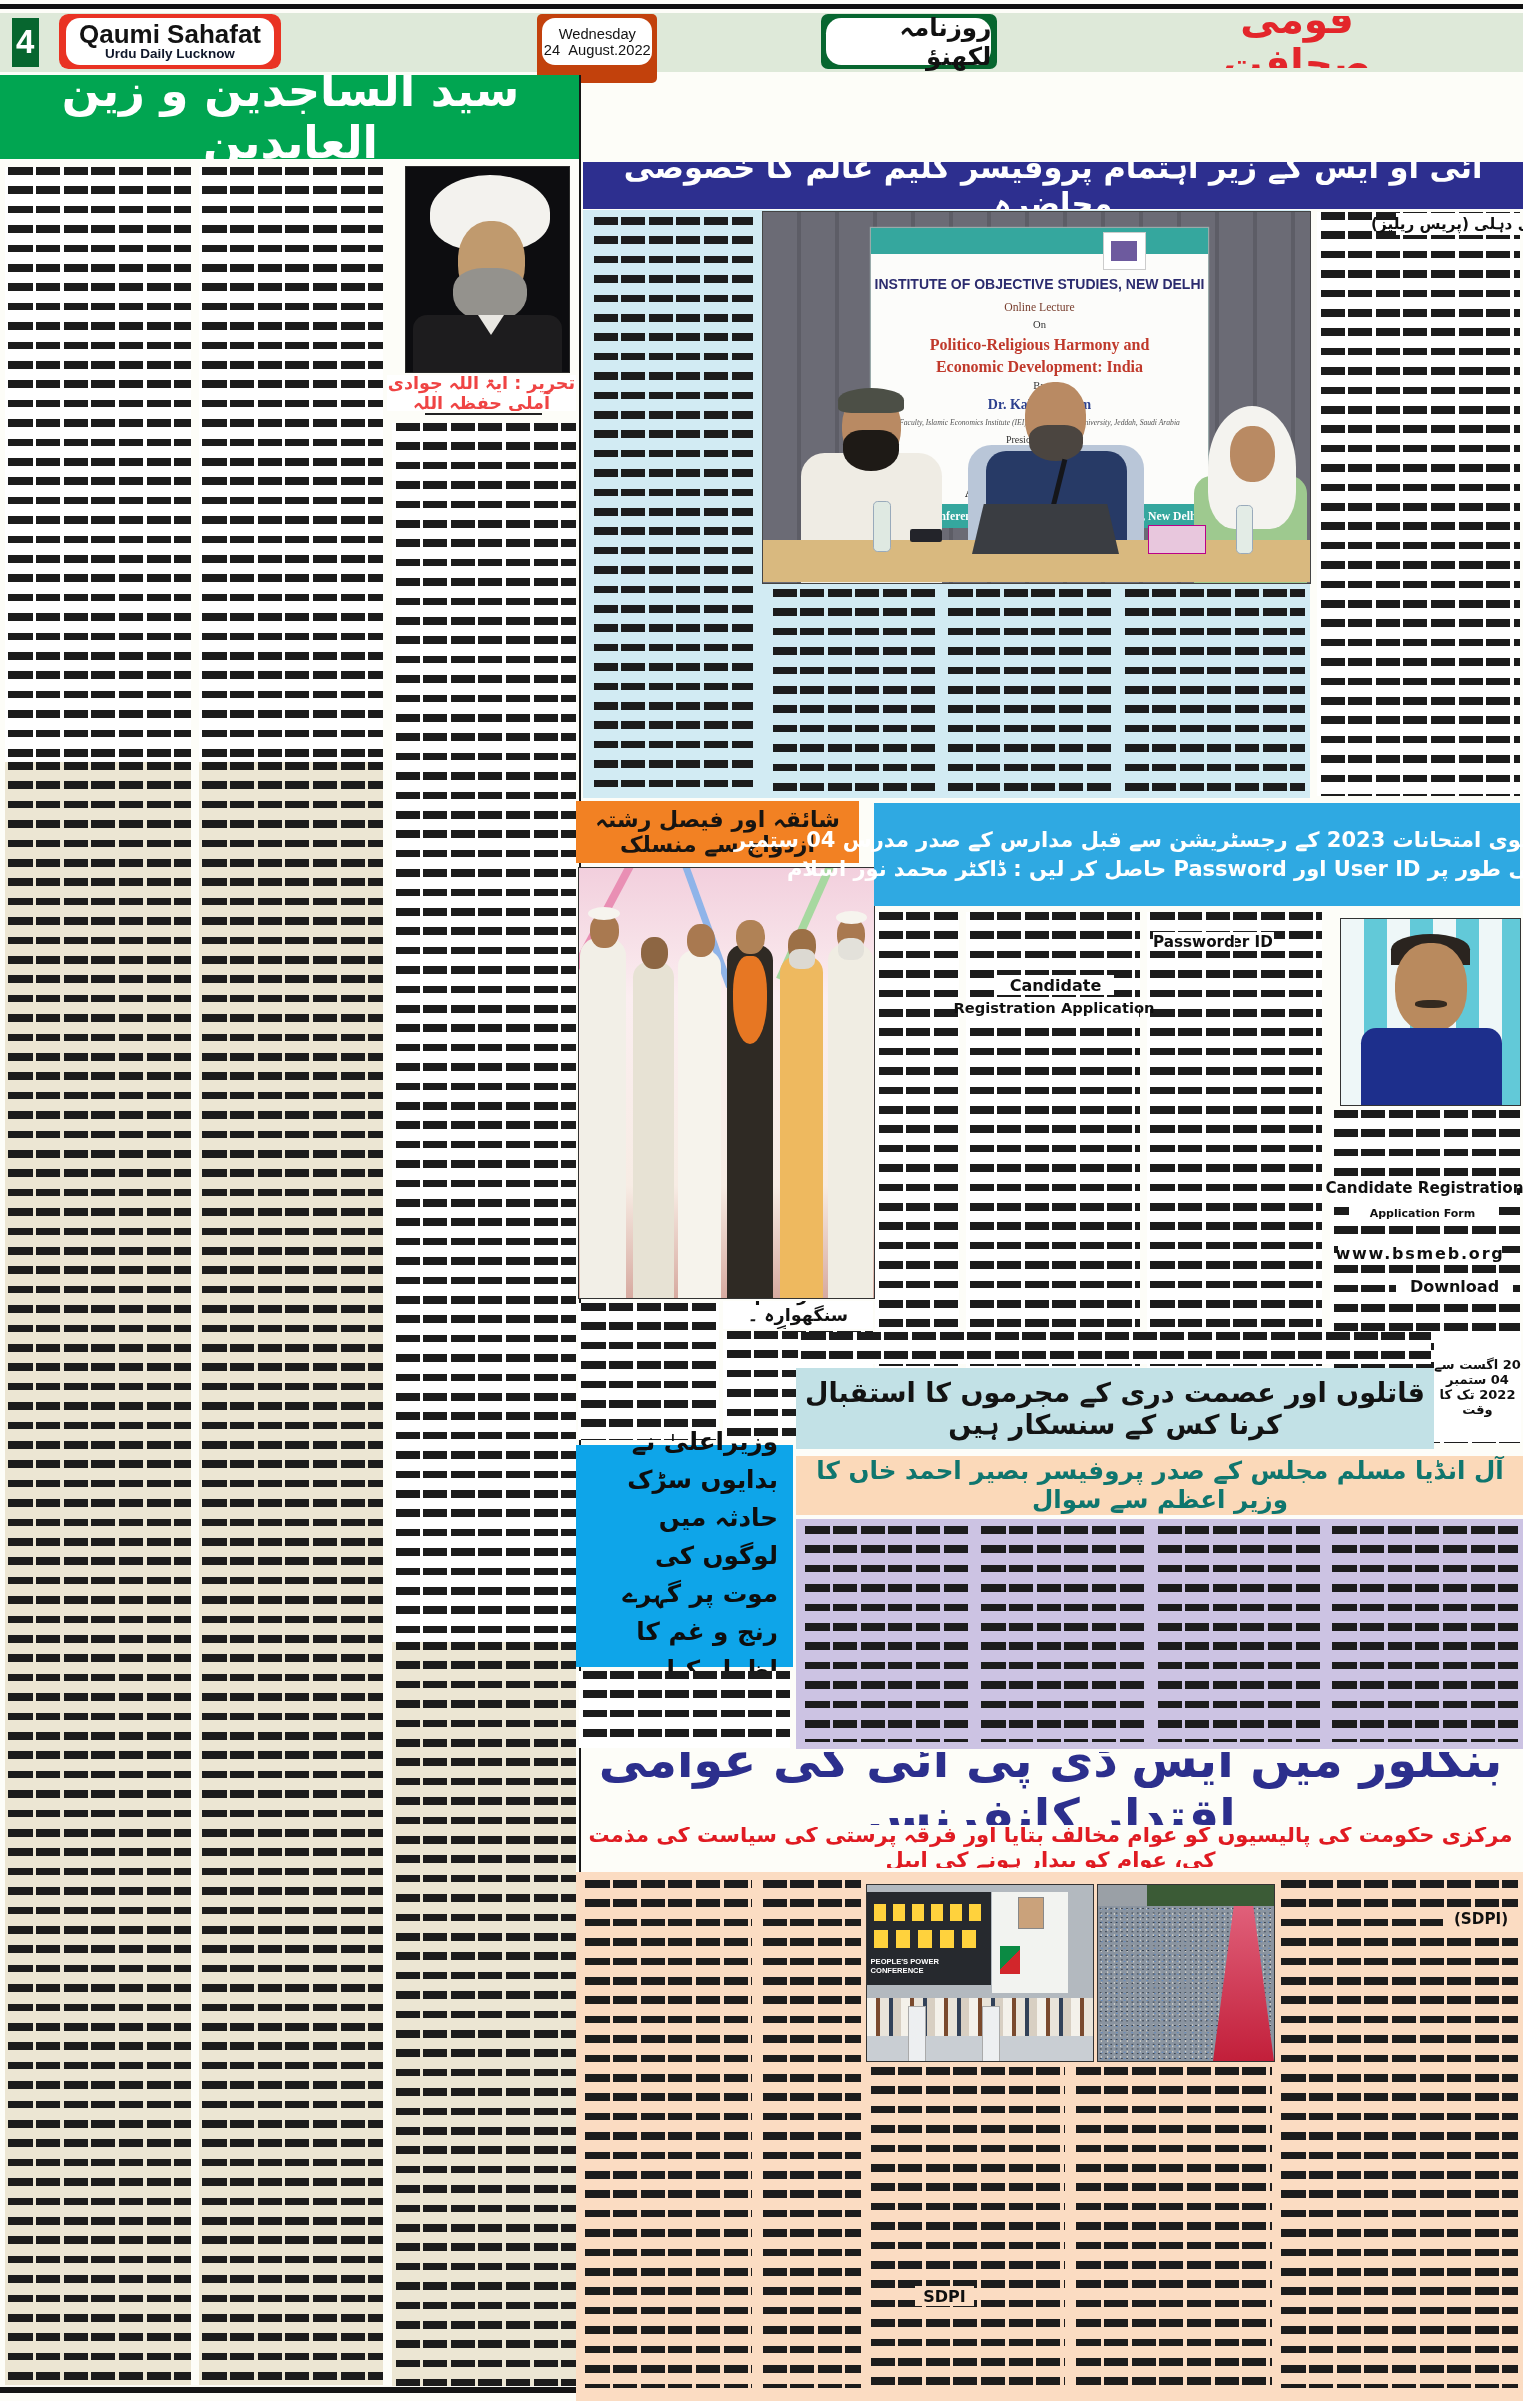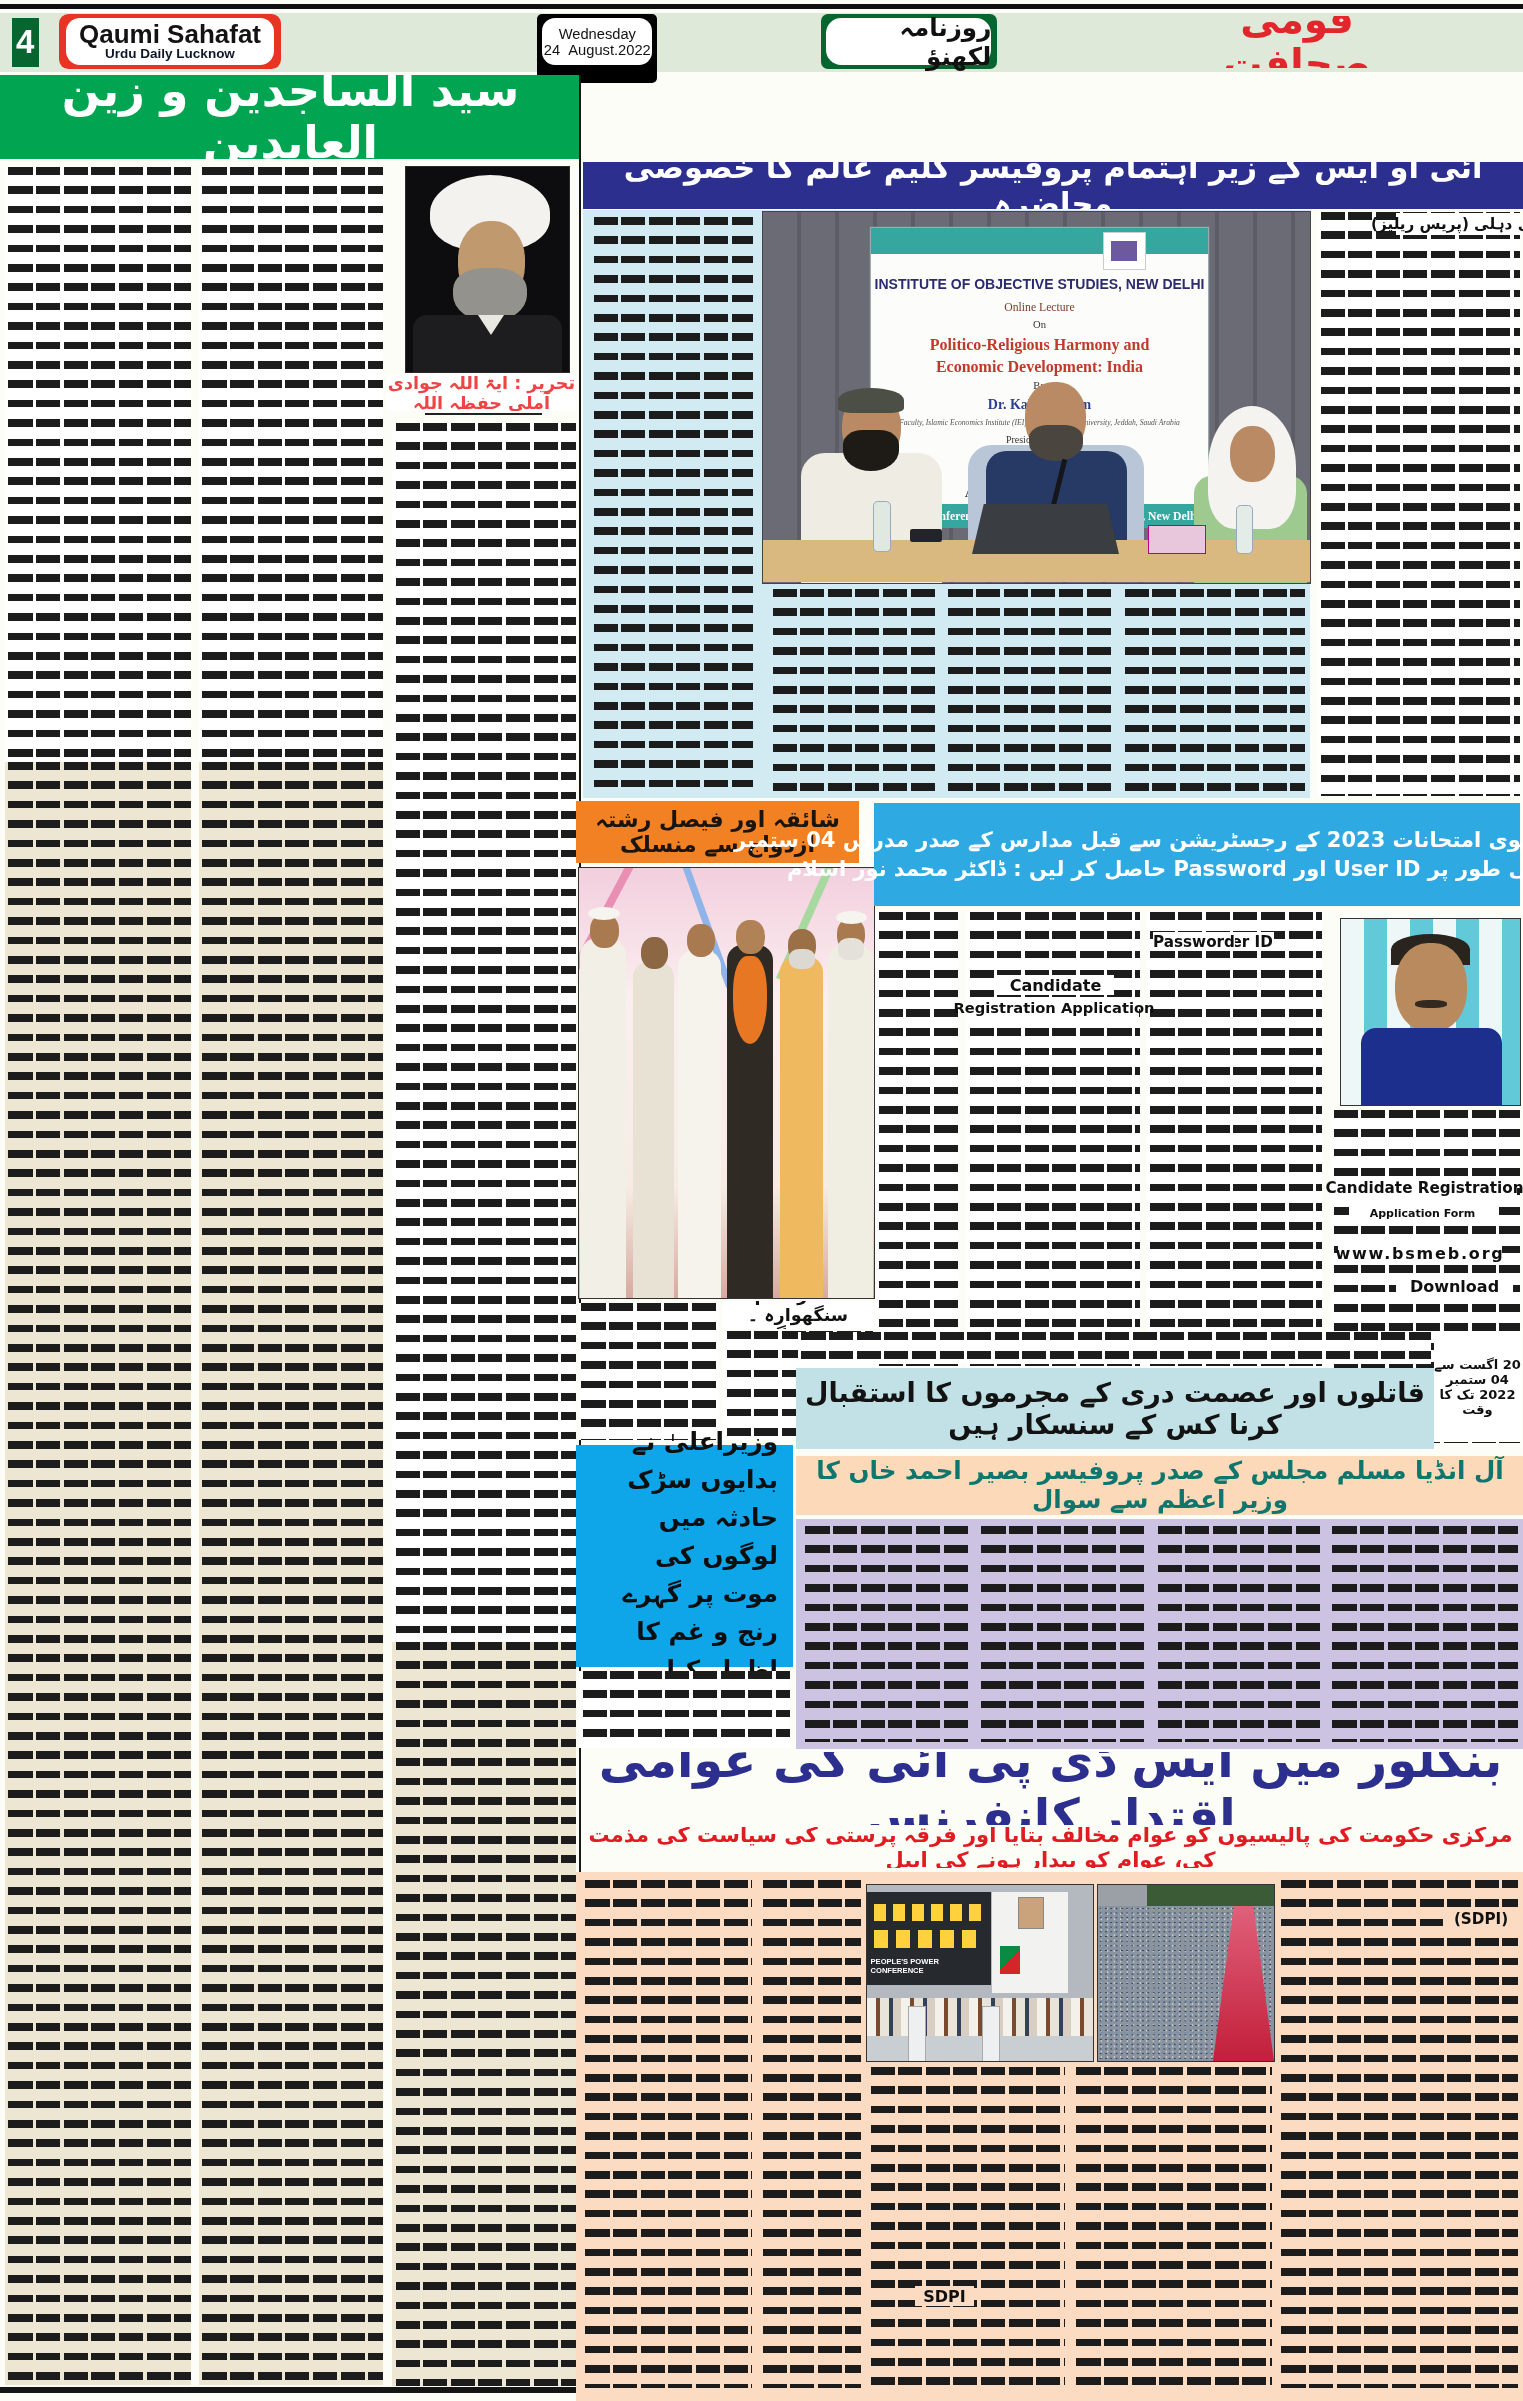--- a/index.html
+++ b/index.html
@@ -37,21 +37,21 @@
     <span style="color:#fff;font-weight:bold;font-size:33px;font-family:'Liberation Sans',sans-serif;">4</span>
   </div>
 
   <div class="abs" style="left:59px;top:14px;width:222px;height:55px;background:#e93323;border-radius:9.4px;">
     <div class="abs" style="left:7px;top:4.1px;width:208px;height:47px;background:#ffffff;border-radius:14px;display:flex;flex-direction:column;align-items:center;justify-content:center;">
       <div style="font-family:'Liberation Sans',sans-serif;font-weight:bold;font-size:26px;line-height:1;color:#131313;">Qaumi Sahafat</div>
       <div style="font-family:'Liberation Sans',sans-serif;font-weight:bold;font-size:13.5px;line-height:1.1;color:#0f172a;">Urdu Daily Lucknow</div>
     </div>
   </div>
 
-  <div class="abs" style="left:537px;top:14px;width:120px;height:69px;background:#000000;border-radius:5px;">
+  <div class="abs" style="left:537px;top:14px;width:120px;height:69px;background:#c2410c;border-radius:5px;">
     <div class="abs" style="left:5.3px;top:4.1px;width:110px;height:47px;background:#ffffff;border-radius:13px;display:flex;flex-direction:column;align-items:center;justify-content:center;">
       <div style="font-family:'Liberation Sans',sans-serif;font-size:14.7px;color:#131313;">Wednesday</div>
       <div style="font-family:'Liberation Sans',sans-serif;font-size:14.7px;color:#131313;">
         <span>24</span>&nbsp;&nbsp;<span>August.2022</span>
       </div>
     </div>
   </div>
 
   <div class="abs" style="left:821px;top:14px;width:176px;height:55px;background:#07662f;border-radius:7px;">
     <div class="abs" style="left:5.3px;top:4.1px;width:165px;height:47px;background:#ffffff;border-radius:15.2px;display:flex;align-items:center;justify-content:center;">

